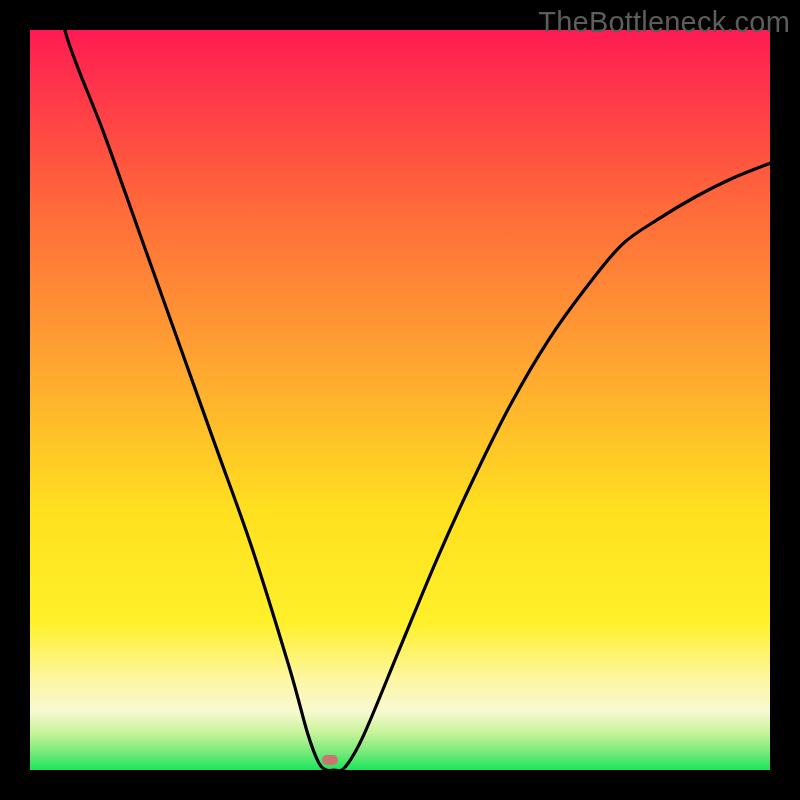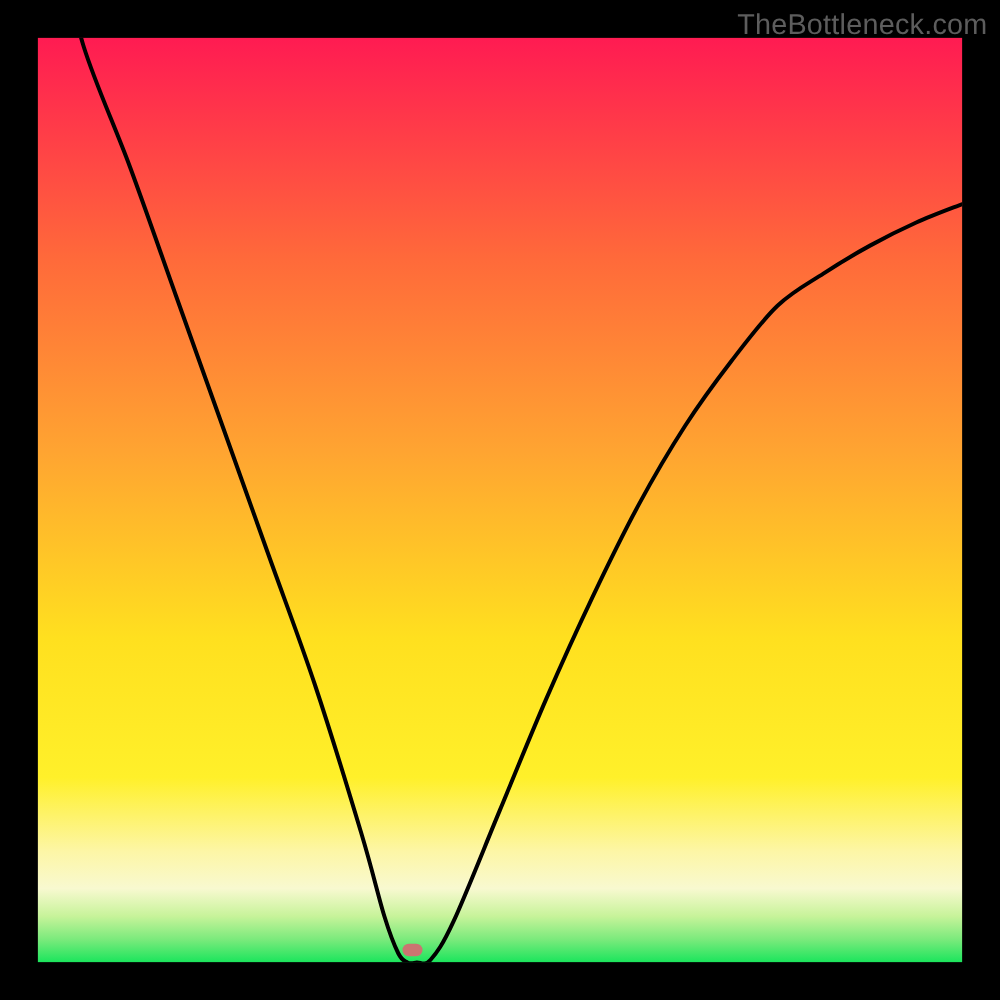--- a/index.html
+++ b/index.html
@@ -25,21 +25,21 @@
     top: 30px;
     width: 740px;
     height: 740px;
     overflow: hidden;
   }
   .watermark {
     position: absolute;
     top: 6px;
     right: 10px;
     color: #5d5d5d;
-    font-size: 23px;
+    font-size: 29px;
     font-weight: 400;
     letter-spacing: 0.2px;
     font-family: Arial, Helvetica, sans-serif;
     z-index: 5;
     pointer-events: none;
   }
   svg.bg-gradient {
     position: absolute;
     left: 0;
     top: 0;

